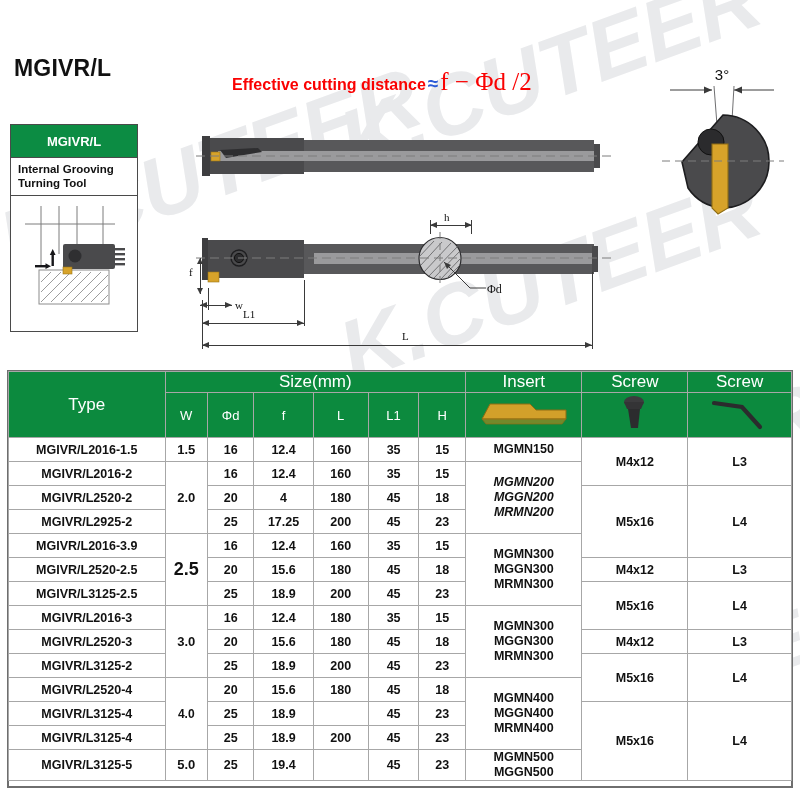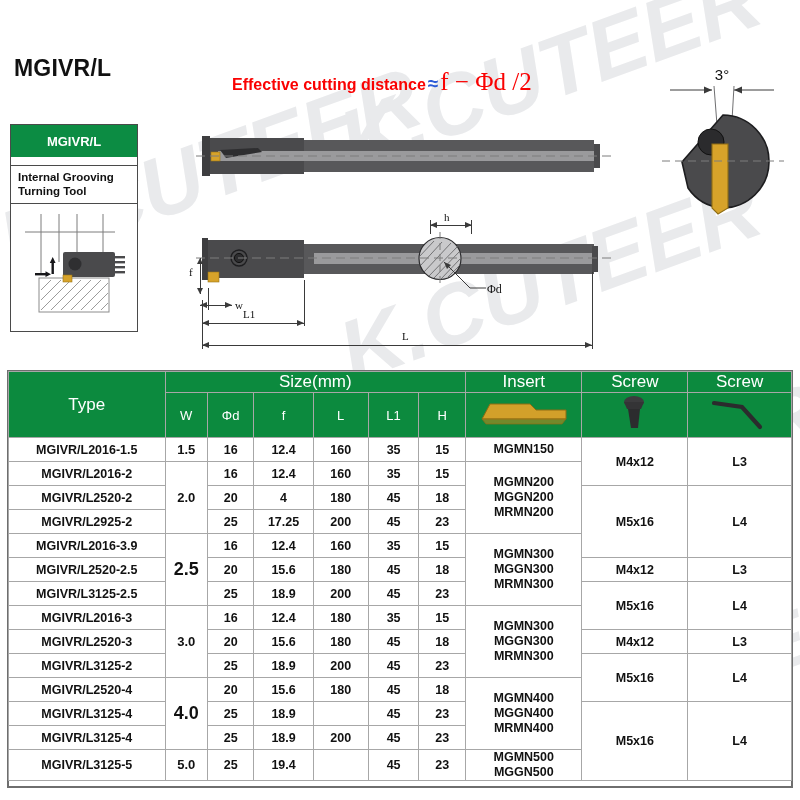--- a/index.html
+++ b/index.html
@@ -32,21 +32,21 @@
   #formula .ft{color:#fa0202;font-size:16px;font-weight:bold;}
   #formula .ap{color:#2a5bd7;font-size:19px;font-weight:bold;padding:0 2px;}
   #formula .fb{color:#fa0202;font-size:25px;font-family:"Liberation Serif",serif;}
 
   
   #card{position:absolute;left:10px;top:124px;width:128px;height:208px;
         border:1px solid #4a4a4a;background:#fff;box-sizing:border-box;}
   #card .hd{height:32px;background:#0c8c43;display:flex;align-items:center;
             justify-content:center;color:#fff;font-size:13px;font-weight:bold;}
   #card .sub{border-top:1px solid #4a4a4a;border-bottom:1px solid #4a4a4a;
-             padding:4px 7px 5px;font-size:11.5px;font-weight:bold;line-height:1.22;color:#111;margin-top:8px;}
+             padding:4px 7px 5px;font-size:11.5px;font-weight:bold;line-height:1.22;color:#111;}
   #card .pic{position:relative;height:118px;}
 
   
   .draw{position:absolute;}
   .dimline{position:absolute;height:0;border-top:1px solid #3a3a3a;}
   .vline{position:absolute;width:0;border-left:1px solid #3a3a3a;}
   .dlabel{position:absolute;font-size:11px;color:#111;
           font-family:"Liberation Serif",serif;}
   .arw{position:absolute;width:0;height:0;}
   .arwL{border-top:3px solid transparent;border-bottom:3px solid transparent;
@@ -296,21 +296,21 @@
         <td class="" rowspan="2">L3</td>
       </tr>
       <tr>
         <td class="type">MGIVR/L2016-2</td>
         <td class="" rowspan="3" style="font-size: 13px;">2.0</td>
         <td class="">16</td>
         <td class="">12.4</td>
         <td class="">160</td>
         <td class="">35</td>
         <td class="">15</td>
-        <td class="ins" rowspan="3" style="white-space: pre-line;">MGMN200
+        <td class="ins" rowspan="3" style="white-space: pre-line; font-style: italic;">MGMN200
 MGGN200
 MRMN200</td>
       </tr>
       <tr>
         <td class="type">MGIVR/L2520-2</td>
         <td class="">20</td>
         <td class="">4</td>
         <td class="">180</td>
         <td class="">45</td>
         <td class="">18</td>
@@ -384,21 +384,21 @@
         <td class="">25</td>
         <td class="">18.9</td>
         <td class="">200</td>
         <td class="">45</td>
         <td class="">23</td>
         <td class="" rowspan="2">M5x16</td>
         <td class="" rowspan="2">L4</td>
       </tr>
       <tr>
         <td class="type">MGIVR/L2520-4</td>
-        <td class="" rowspan="3" style="font-size: 18px;">4.0</td>
+        <td class="" rowspan="3" style="font-size: 12px;">4.0</td>
         <td class="">20</td>
         <td class="">15.6</td>
         <td class="">180</td>
         <td class="">45</td>
         <td class="">18</td>
         <td class="ins" rowspan="3" style="white-space: pre-line;">MGMN400
 MGGN400
 MRMN400</td>
       </tr>
       <tr>

